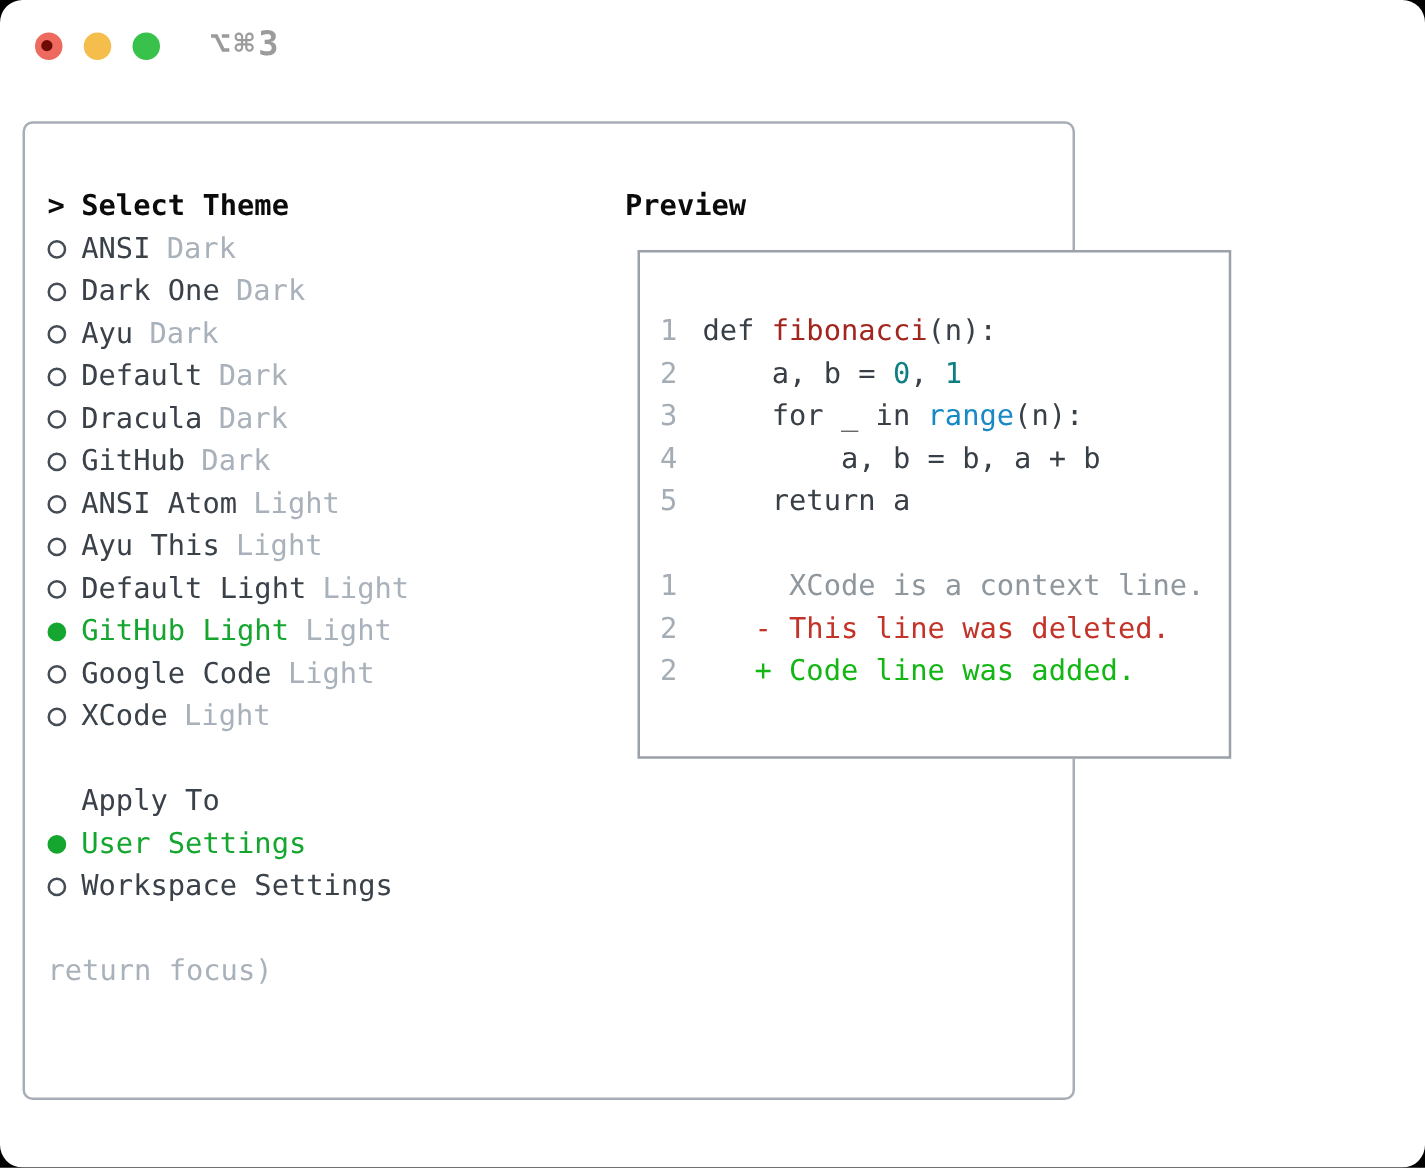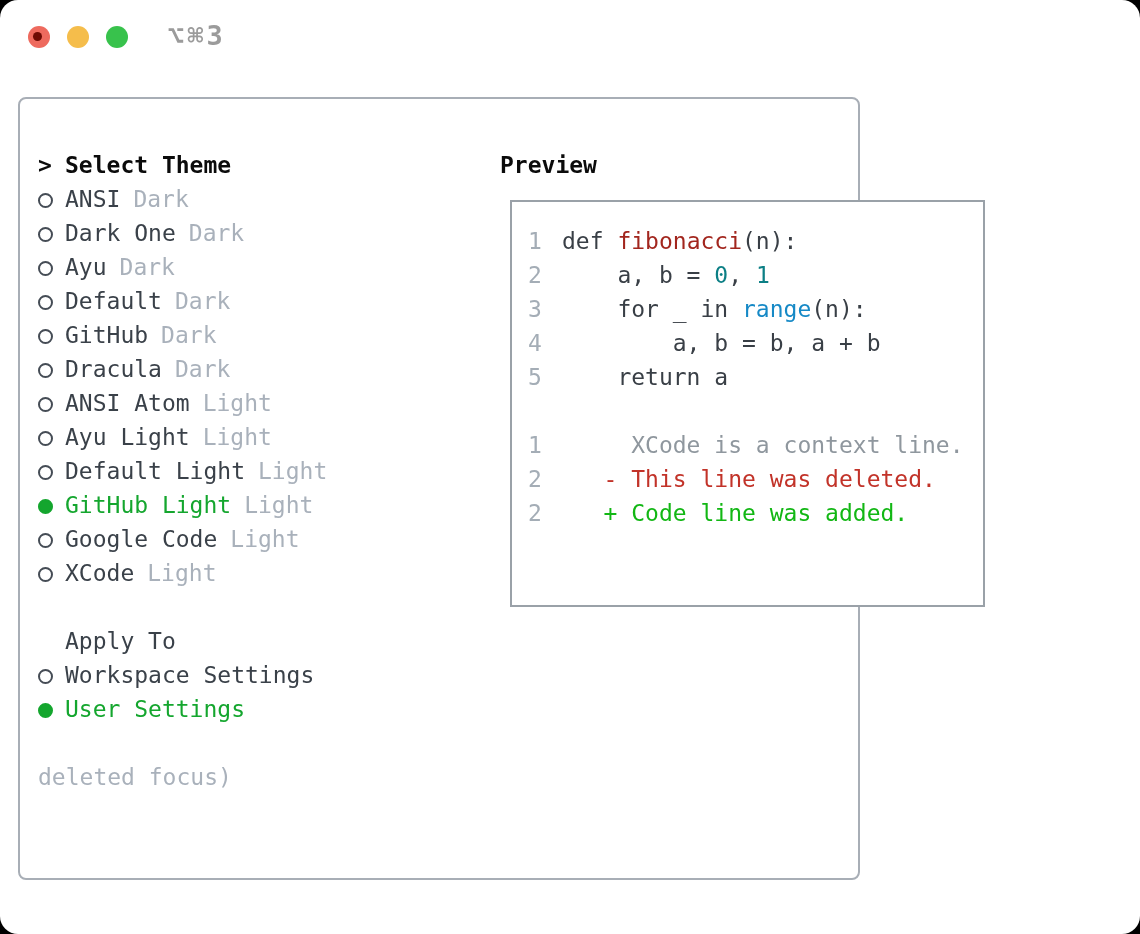--- a/index.html
+++ b/index.html
@@ -37,21 +37,21 @@
   .radio.on { background:var(--accent-green); border-color:var(--accent-green); }
   .sel-label { color:var(--accent-green); }
   .tag { color:var(--muted); margin-left:13px; }
   .spacer { height:34px; }
   .help-line { color:var(--muted); }
   
   .preview-heading { position:absolute; left:480px; top:49px; }
   .preview-box {
     position:absolute; left:490px; top:101px; width:475px; height:407px;
     border:2px solid var(--box-border); box-sizing:border-box;
-    padding:22px 0 0 16px; background:#fff;
+    padding:46px 0 0 16px; background:#fff;
   }
   .code-line { height:34px; line-height:34px; font-size:23px; white-space:pre; }
   .ln { display:inline-block; width:34px; color:var(--line-number); }
   .c-default { color:var(--code-default); }
   .c-function{ color:var(--function-red); }
   .c-number  { color:var(--number-teal); }
   .c-builtin { color:var(--builtin-blue); }
   .c-context { color:var(--context-gray); }
   .c-deleted { color:var(--deleted-red); }
   .c-added   { color:var(--added-green); }
@@ -69,42 +69,42 @@
   <div class="panel">
 
     <div class="left-col">
       <div class="row bold-heading"><span class="marker">&gt;</span><span>Select Theme</span></div>
 
       <div id="theme-items">
           <div class="row"><span class="marker"><span class="radio"></span></span><span class="">ANSI</span><span class="tag">Dark</span></div>
           <div class="row"><span class="marker"><span class="radio"></span></span><span class="">Dark One</span><span class="tag">Dark</span></div>
           <div class="row"><span class="marker"><span class="radio"></span></span><span class="">Ayu</span><span class="tag">Dark</span></div>
           <div class="row"><span class="marker"><span class="radio"></span></span><span class="">Default</span><span class="tag">Dark</span></div>
+          <div class="row"><span class="marker"><span class="radio"></span></span><span class="">Dracula</span><span class="tag">Dark</span></div>
           <div class="row"><span class="marker"><span class="radio"></span></span><span class="">GitHub</span><span class="tag">Dark</span></div>
-          <div class="row"><span class="marker"><span class="radio"></span></span><span class="">Dracula</span><span class="tag">Dark</span></div>
           <div class="row"><span class="marker"><span class="radio"></span></span><span class="">ANSI Atom</span><span class="tag">Light</span></div>
-          <div class="row"><span class="marker"><span class="radio"></span></span><span class="">Ayu Light</span><span class="tag">Light</span></div>
+          <div class="row"><span class="marker"><span class="radio"></span></span><span class="">Ayu This</span><span class="tag">Light</span></div>
           <div class="row"><span class="marker"><span class="radio"></span></span><span class="">Default Light</span><span class="tag">Light</span></div>
           <div class="row"><span class="marker"><span class="radio on"></span></span><span class="sel-label">GitHub Light</span><span class="tag">Light</span></div>
           <div class="row"><span class="marker"><span class="radio"></span></span><span class="">Google Code</span><span class="tag">Light</span></div>
           <div class="row"><span class="marker"><span class="radio"></span></span><span class="">XCode</span><span class="tag">Light</span></div>
         </div>
 
       <div class="spacer"></div>
 
       <div class="row"><span class="marker"></span><span>Apply To</span></div>
 
       <div id="apply-items">
+          <div class="row"><span class="marker"><span class="radio on"></span></span><span class="sel-label">User Settings</span></div>
           <div class="row"><span class="marker"><span class="radio"></span></span><span class="">Workspace Settings</span></div>
-          <div class="row"><span class="marker"><span class="radio on"></span></span><span class="sel-label">User Settings</span></div>
         </div>
 
       <div class="spacer"></div>
 
-      <div class="row help-line">deleted focus)</div>
+      <div class="row help-line">return focus)</div>
     </div>
 
     <div class="preview-heading row bold-heading">Preview</div>
 
     <div class="preview-box" id="preview-box">
         <div class="code-line"><span class="ln">1</span><span class="c-default">def </span><span class="c-function">fibonacci</span><span class="c-default">(n):</span></div>
         <div class="code-line"><span class="ln">2</span><span class="c-default">    a, b = </span><span class="c-number">0</span><span class="c-default">, </span><span class="c-number">1</span></div>
         <div class="code-line"><span class="ln">3</span><span class="c-default">    for _ in </span><span class="c-builtin">range</span><span class="c-default">(n):</span></div>
         <div class="code-line"><span class="ln">4</span><span class="c-default">        a, b = b, a + b</span></div>
         <div class="code-line"><span class="ln">5</span><span class="c-default">    return a</span></div>

